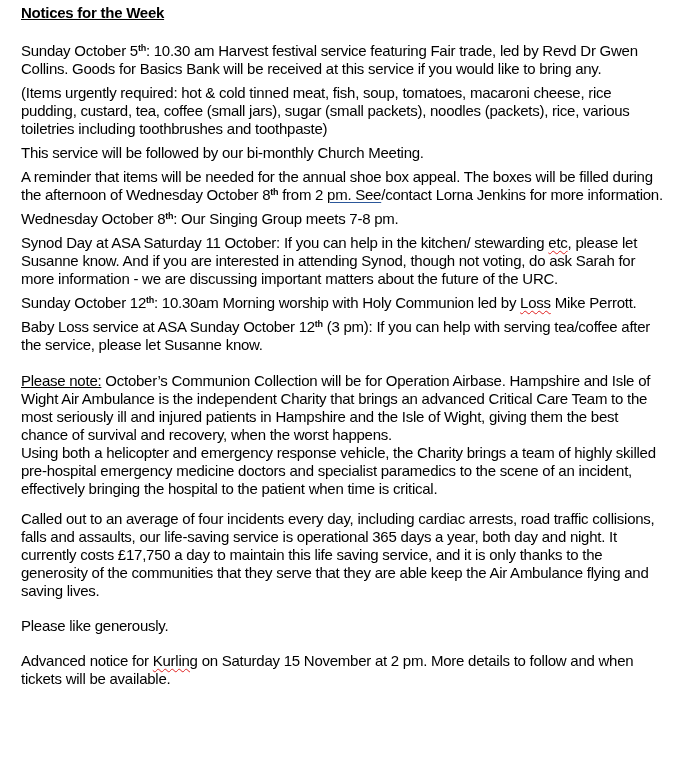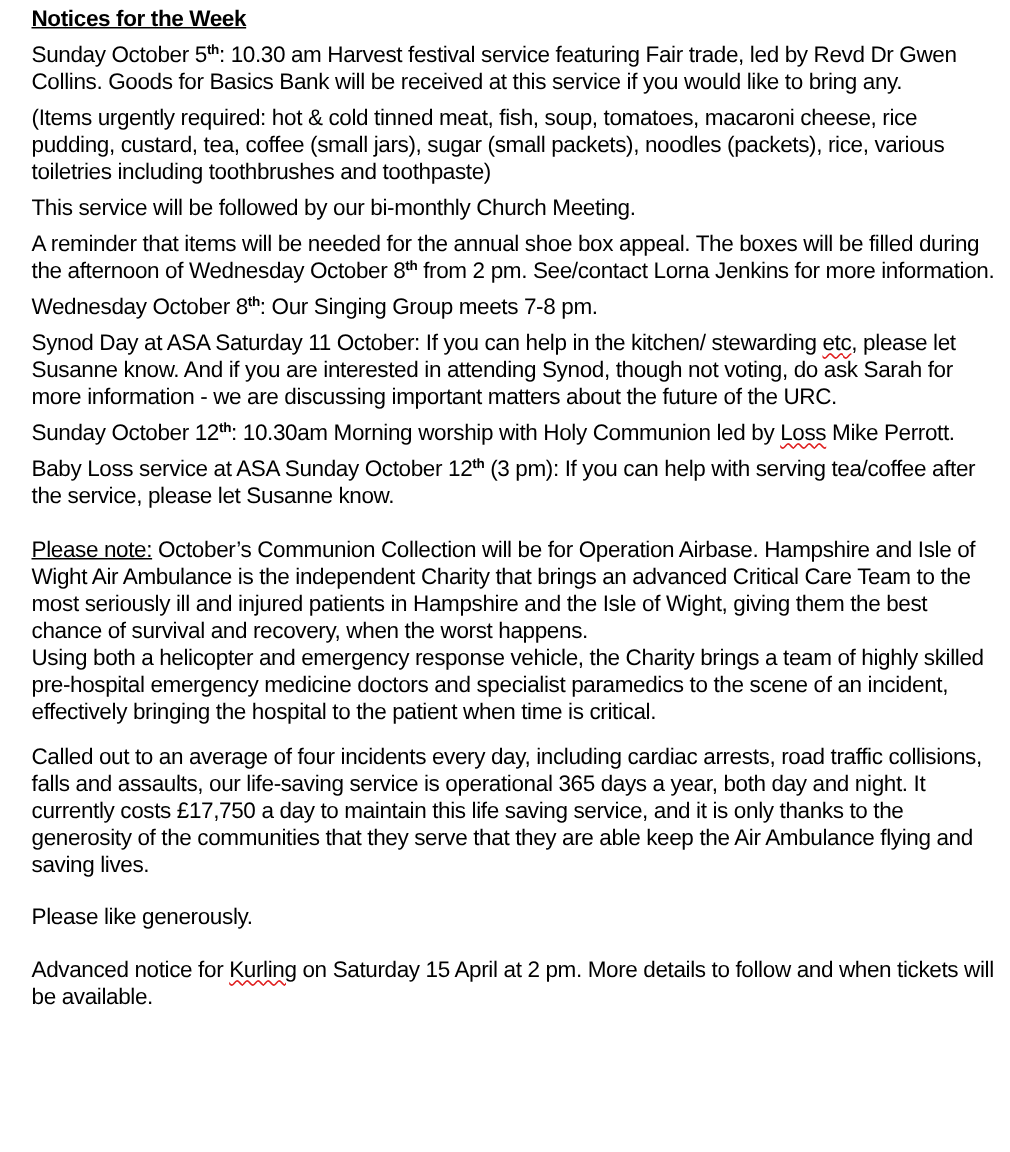--- a/index.html
+++ b/index.html
@@ -4,25 +4,25 @@
 <style>
   html, body { margin: 0; padding: 0; background: #ffffff; }
   body {
     width: 673px; height: 768px; overflow: hidden;
     font-family: "Liberation Sans", sans-serif;
     font-size: 15px; color: #000;
     font-stretch: condensed;
   }
   .page { position: relative; padding: 3px 10px 0 21px; }
   .para { margin: 0 0 6px 0; line-height: 18px; letter-spacing: -0.25px; }
-  .title { font-weight: bold; text-decoration: underline; margin-bottom: 6px; line-height: 19px; }
+  .title { font-weight: bold; text-decoration: underline; margin-bottom: 20px; line-height: 19px; }
   b { font-weight: normal; }
   sup { font-size: 9px; vertical-align: 5px; line-height: 0; font-weight: bold; }
   .u { text-decoration: underline; }
-  .grammar { text-decoration-color: #2b579a; text-decoration-thickness: 1px; text-underline-offset: 2px; }
+  .grammar { text-decoration: underline; text-decoration-color: #2b579a; text-decoration-thickness: 1px; text-underline-offset: 2px; }
   .spell { text-decoration: underline wavy #e02020; text-decoration-thickness: 1px; text-underline-offset: 2px; }
   .gap { height: 12px; }
 </style>
 </head>
 <body>
 
 <div class="page">
 
   <p class="para title">Notices for the Week</p>
 
@@ -47,15 +47,15 @@
   <p class="para" style="margin-bottom:0"><b class="u">Please note:</b><span> October’s Communion Collection will be for </span><b>Operation Airbase.</b><span> Hampshire and Isle of Wight Air Ambulance is the independent Charity that brings an advanced Critical Care Team to the most seriously ill and injured patients in Hampshire and the Isle of Wight, giving them the best chance of survival and recovery, when the worst happens.</span></p>
   <p class="para" style="margin-bottom:12px">Using both a helicopter and emergency response vehicle, the Charity brings a team of highly skilled pre-hospital emergency medicine doctors and specialist paramedics to the scene of an incident, effectively bringing the hospital to the patient when time is critical.</p>
   <p class="para">Called out to an average of four incidents every day, including cardiac arrests, road traffic collisions, falls and assaults, our life-saving service is operational 365 days a year, both day and night.  It currently costs £17,750 a day to maintain this life saving service, and it is only thanks to the generosity of the communities that they serve that they are able keep the Air Ambulance flying and saving lives.</p>
 
   <div class="gap" style="height:11px"></div>
 
   <p class="para">Please like generously.</p>
 
   <div class="gap" style="height:11px"></div>
 
-  <p class="para"><span>Advanced notice for </span><span class="spell">Kurling</span><span> on </span><b>Saturday 15 April</b><span> at 2 pm.  More details to follow and when tickets will be available.</span></p>
+  <p class="para"><span>Advanced notice for </span><span class="spell">Kurling</span><span> on </span><b>Saturday 15 November</b><span> at 2 pm.  More details to follow and when tickets will be available.</span></p>
 
 </div>
 
 </body></html>

